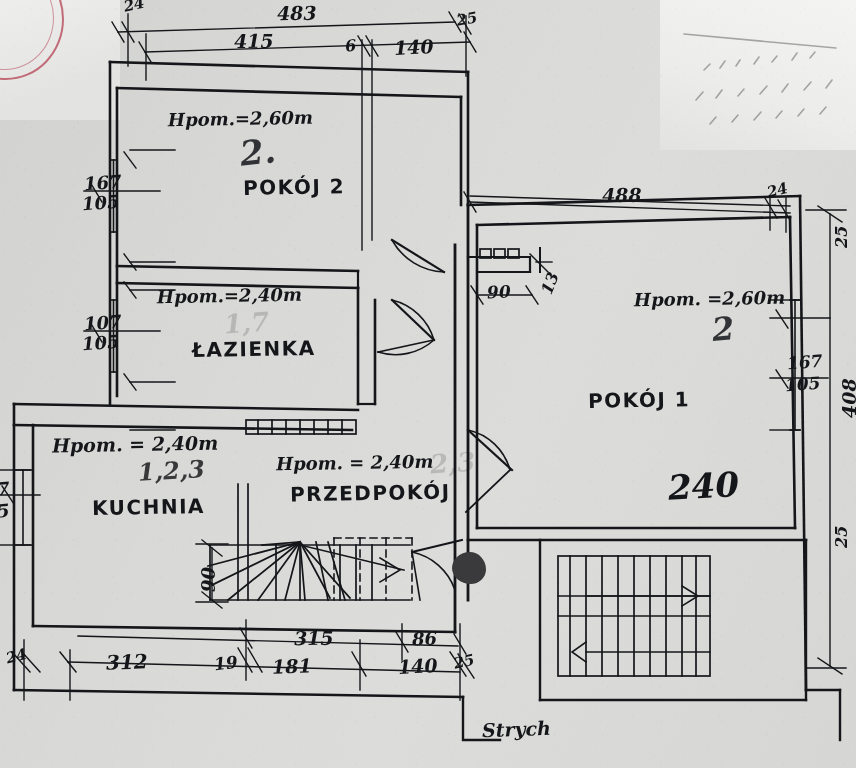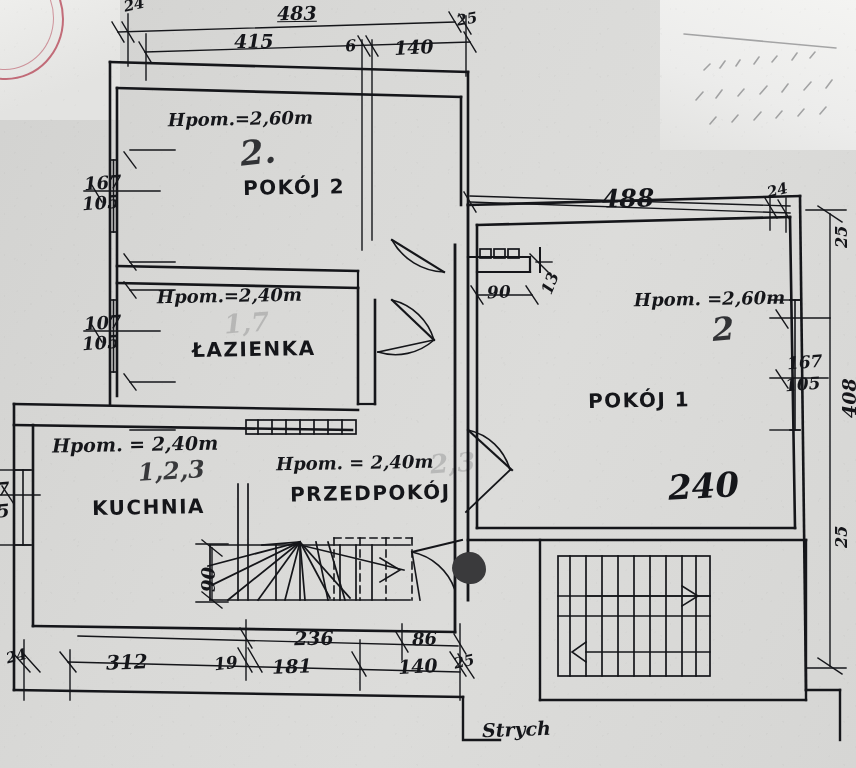--- a/index.html
+++ b/index.html
@@ -322,28 +322,28 @@
 
         <path d="M0,495 L40,495"></path>
         <path d="M2,486 L14,504"></path>
         <path d="M0,470 L30,470"></path>
         <path d="M0,545 L30,545"></path>
       </g>
     </g>
   </svg>
 
   <div class="ink dim rot" style="left:122px;top:-2px;transform:rotate(-12deg);font-size:15px;">24</div>
-  <div class="ink dim" style="left:277px;top:2px;transform:rotate(-1deg);font-size:19px;text-decoration:underline;">483</div>
+  <div class="ink dim" style="left:277px;top:2px;transform:rotate(-1deg);font-size:19px;">483</div>
   <div class="ink dim rot" style="left:455px;top:12px;transform:rotate(-10deg);font-size:15px;">25</div>
 
   <div class="ink dim" style="left:234px;top:30px;transform:rotate(-1deg);font-size:19px;">415</div>
   <div class="ink dim" style="left:345px;top:36px;transform:rotate(-4deg);font-size:16px;">6</div>
   <div class="ink dim" style="left:394px;top:36px;transform:rotate(-3deg);font-size:19px;">140</div>
 
-  <div class="ink dim" style="left:602px;top:184px;transform:rotate(-1deg);font-size:25px;">488</div>
+  <div class="ink dim" style="left:602px;top:184px;transform:rotate(-1deg);font-size:19px;">488</div>
   <div class="ink dim rot" style="left:765px;top:184px;transform:rotate(-14deg);font-size:15px;">24</div>
 
   <div class="ink dim" style="left:84px;top:172px;transform:rotate(-4deg);font-size:18px;">167</div>
   <div class="ink dim" style="left:82px;top:192px;transform:rotate(-4deg);font-size:18px;">105</div>
   <div class="ink dim" style="left:84px;top:312px;transform:rotate(-4deg);font-size:18px;">107</div>
   <div class="ink dim" style="left:82px;top:332px;transform:rotate(-4deg);font-size:18px;">105</div>
 
   <div class="ink dim" style="left:-3px;top:478px;transform:rotate(-4deg);font-size:18px;">7</div>
   <div class="ink dim" style="left:-3px;top:500px;transform:rotate(-4deg);font-size:18px;">5</div>
 
@@ -352,21 +352,21 @@
 
   <div class="ink dim rot" style="left:832px;top:248px;transform:rotate(-90deg);font-size:16px;">25</div>
   <div class="ink dim rot" style="left:838px;top:418px;transform:rotate(-90deg);font-size:19px;">408</div>
   <div class="ink dim rot" style="left:832px;top:548px;transform:rotate(-90deg);font-size:16px;">25</div>
 
   <div class="ink dim" style="left:487px;top:282px;transform:rotate(-3deg);font-size:17px;">90</div>
   <div class="ink dim rot" style="left:537px;top:290px;transform:rotate(-68deg);font-size:16px;">13</div>
 
   <div class="ink dim rot" style="left:198px;top:592px;transform:rotate(-90deg);font-size:18px;">90</div>
 
-  <div class="ink dim" style="left:294px;top:627px;transform:rotate(-1deg);font-size:19px;">236</div>
+  <div class="ink dim" style="left:294px;top:627px;transform:rotate(-1deg);font-size:19px;">315</div>
   <div class="ink dim" style="left:412px;top:628px;transform:rotate(-2deg);font-size:18px;">86</div>
 
   <div class="ink dim rot" style="left:4px;top:650px;transform:rotate(-14deg);font-size:15px;">24</div>
   <div class="ink dim" style="left:106px;top:650px;transform:rotate(-2deg);font-size:20px;">312</div>
   <div class="ink dim" style="left:214px;top:653px;transform:rotate(-6deg);font-size:17px;">19</div>
   <div class="ink dim" style="left:272px;top:655px;transform:rotate(-2deg);font-size:19px;">181</div>
   <div class="ink dim" style="left:398px;top:655px;transform:rotate(-3deg);font-size:19px;">140</div>
   <div class="ink dim rot" style="left:452px;top:655px;transform:rotate(-12deg);font-size:15px;">25</div>
 
   <div class="ink hand" style="left:168px;top:108px;font-size:18px;transform:rotate(-1deg);">Hpom.=2,60m</div>

